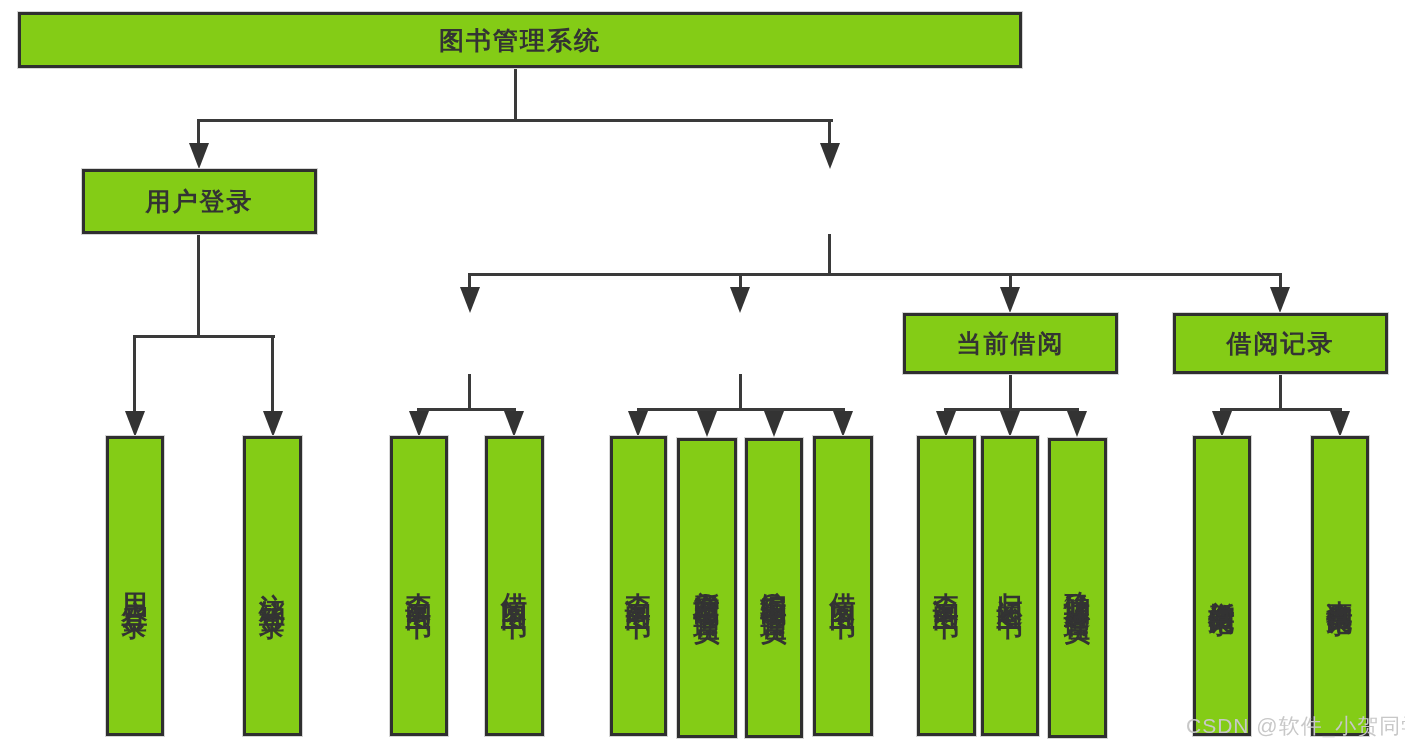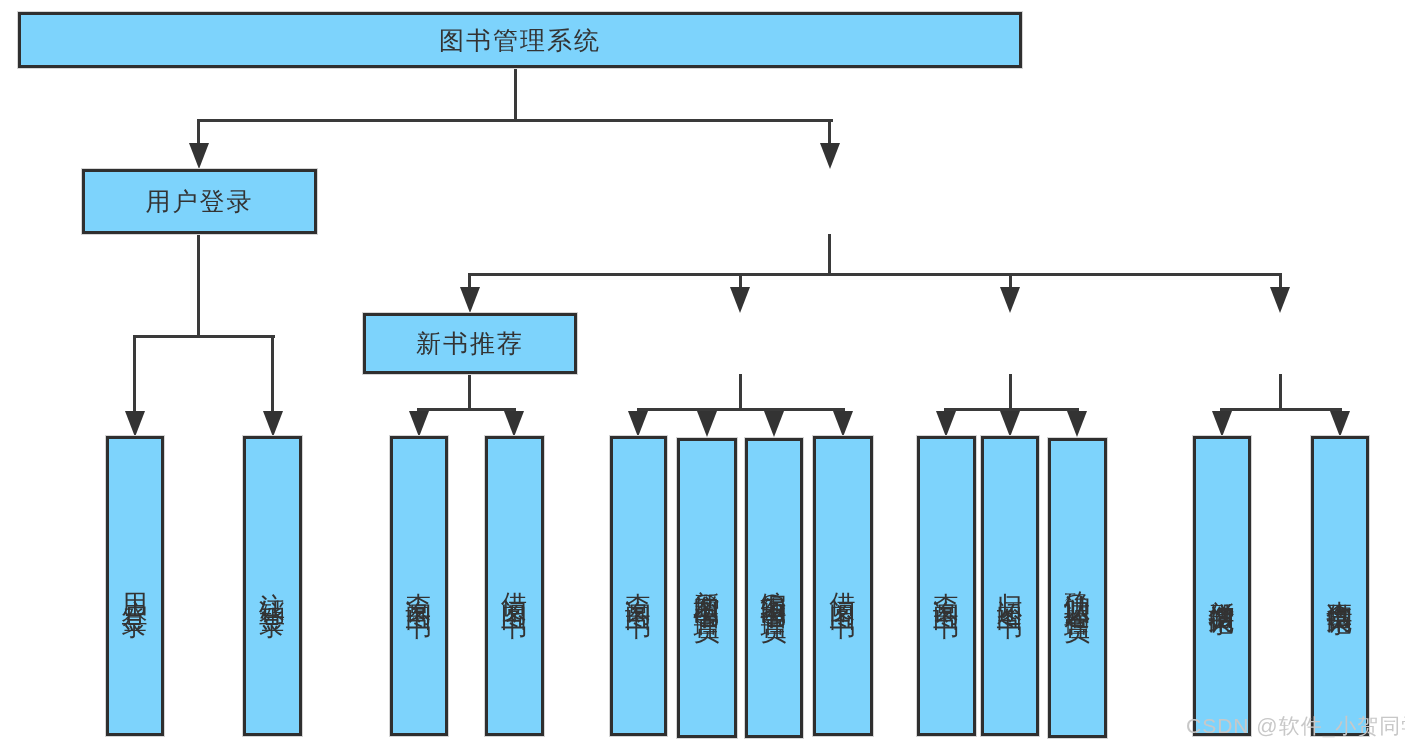--- a/index.html
+++ b/index.html
@@ -1,24 +1,24 @@
 <!DOCTYPE html>
 <html><head>
 <meta charset="utf-8">
 <style>
   html,body{margin:0;padding:0;background:#ffffff;}
   .canvas{
     position:relative;width:1405px;height:747px;background:#ffffff;
     font-family:"Liberation Sans",sans-serif;color:#333333;overflow:hidden;
   }
   .node{
-    position:absolute;box-sizing:border-box;background:#7dd3fc;
+    position:absolute;box-sizing:border-box;background:#84cc16;
     border:3px solid #2f2f2f;box-shadow:0 0 0 1px #d6d6d6;
     display:flex;align-items:center;justify-content:center;
-    color:#333333;z-index:2;
+    color:#333333;z-index:2;font-weight:bold;
   }
   .h-node{font-size:25px;letter-spacing:2px;white-space:nowrap;}
   .v-node{writing-mode:vertical-rl;font-size:26px;line-height:1;}
   .vs{letter-spacing:7px;}
   .vm{letter-spacing:2px;}
   .vl{letter-spacing:4px;}
   .line{position:absolute;background:#3a3a3a;z-index:1;}
   .arrow{
     position:absolute;width:0;height:0;z-index:1;
     border-left:10px solid transparent;border-right:10px solid transparent;
@@ -79,21 +79,22 @@
 
   <div class="line" style="left:1279px;top:374px;width:3px;height:37px"></div>
   <div class="line" style="left:1220px;top:408px;width:122px;height:3px"></div>
   <div class="arrow" style="left:1212px;top:411px"></div>
   <div class="arrow" style="left:1330px;top:411px"></div>
 
   <div class="node h-node" style="left:18px;top:12px;width:1004px;height:56px">图书管理系统</div>
 
   <div class="node h-node" style="left:82px;top:169px;width:235px;height:65px">用户登录</div>
 
-  <div class="node h-node" style="left:363px;top:313px;width:214px;height:61px">新书推荐</div>
+  <div class="node h-node" style="left:903px;top:313px;width:215px;height:61px">当前借阅</div>
+  <div class="node h-node" style="left:1173px;top:313px;width:215px;height:61px">借阅记录</div>
 
   <div class="node v-node vs" style="left:106px;top:436px;width:58px;height:300px">用户登录</div>
   <div class="node v-node vs" style="left:243px;top:436px;width:59px;height:300px">注销登录</div>
 
   <div class="node v-node vs" style="left:390px;top:436px;width:58px;height:300px">查询图书</div>
   <div class="node v-node vs" style="left:485px;top:436px;width:59px;height:300px">借阅图书</div>
 
   <div class="node v-node vs" style="left:610px;top:436px;width:57px;height:300px">查询图书</div>
   <div class="node v-node vl" style="left:677px;top:438px;width:60px;height:300px">新增图书（管理员）</div>
   <div class="node v-node vl" style="left:745px;top:438px;width:58px;height:300px">编辑图书（管理员）</div>

